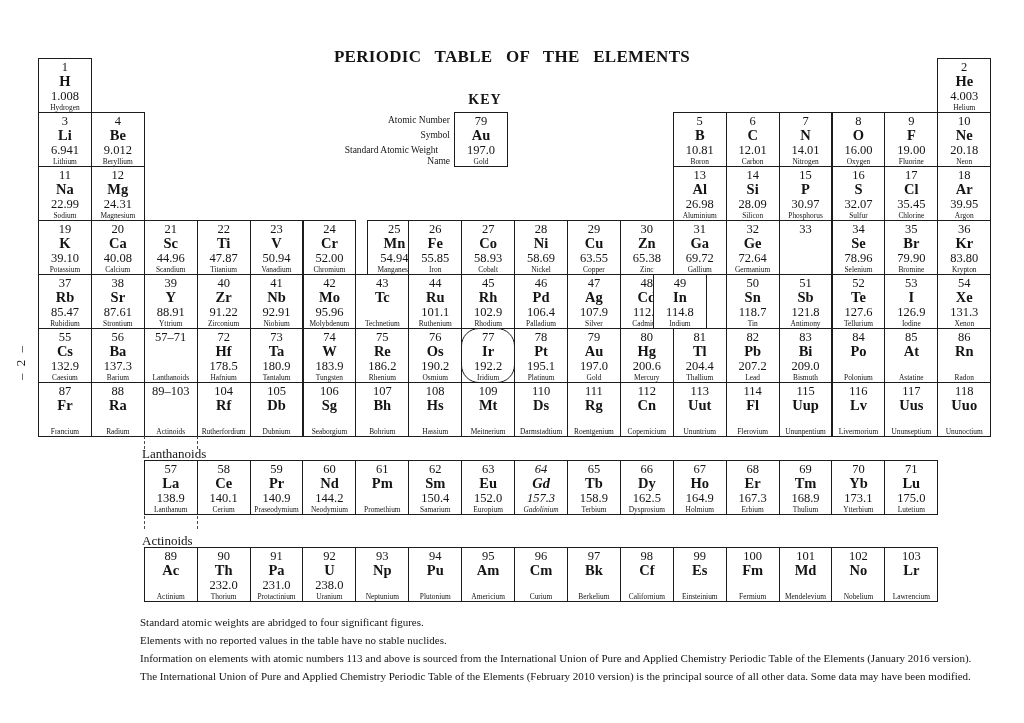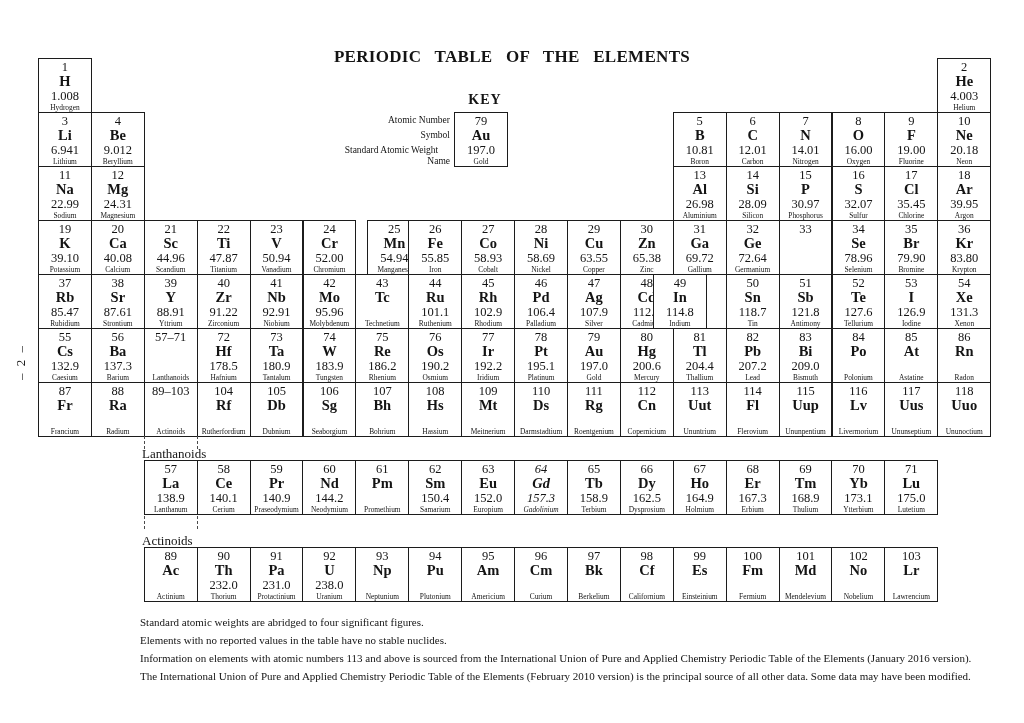--- a/index.html
+++ b/index.html
@@ -423,21 +423,21 @@
     <div class="sym">Re</div>
     <div class="wt">186.2</div>
     <div class="nm">Rhenium</div>
   </div>
       <div class="cell" style="left: 370.3px; top: 270px;">
     <div class="num">76</div>
     <div class="sym">Os</div>
     <div class="wt">190.2</div>
     <div class="nm">Osmium</div>
   </div>
-      <div class="cell" style="left: 423.2px; top: 270px;">
+      <div class="cell" style="left: 423.2px; top: 270px; border-radius: 18px;">
     <div class="num">77</div>
     <div class="sym">Ir</div>
     <div class="wt">192.2</div>
     <div class="nm">Iridium</div>
   </div>
       <div class="cell" style="left: 476.1px; top: 270px;">
     <div class="num">78</div>
     <div class="sym">Pt</div>
     <div class="wt">195.1</div>
     <div class="nm">Platinum</div>

